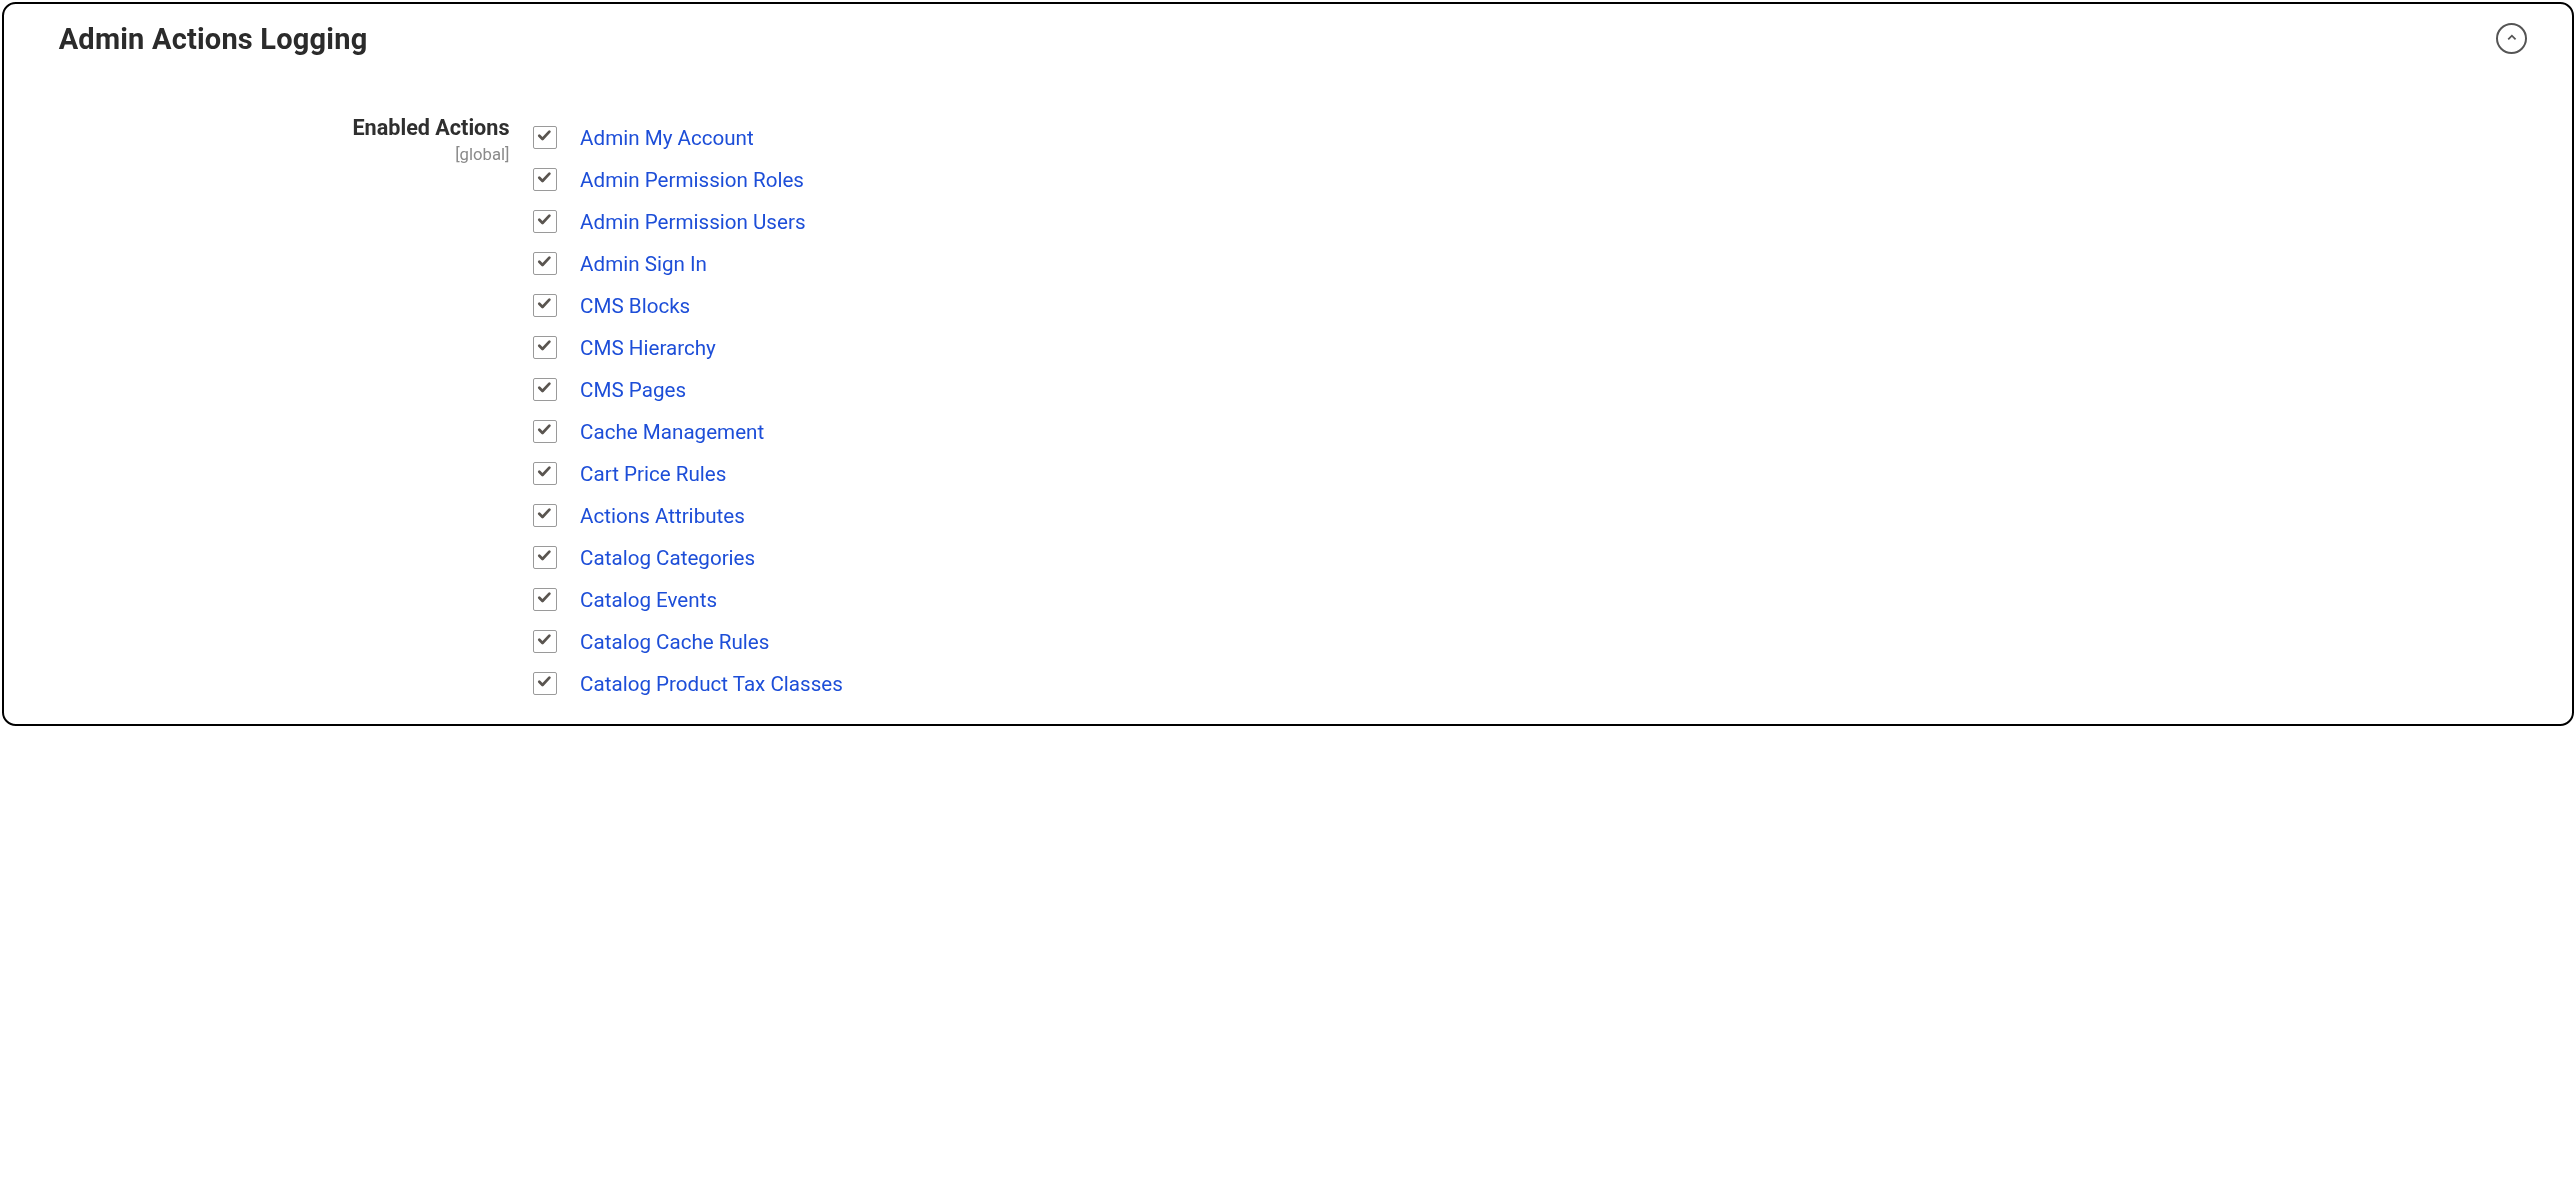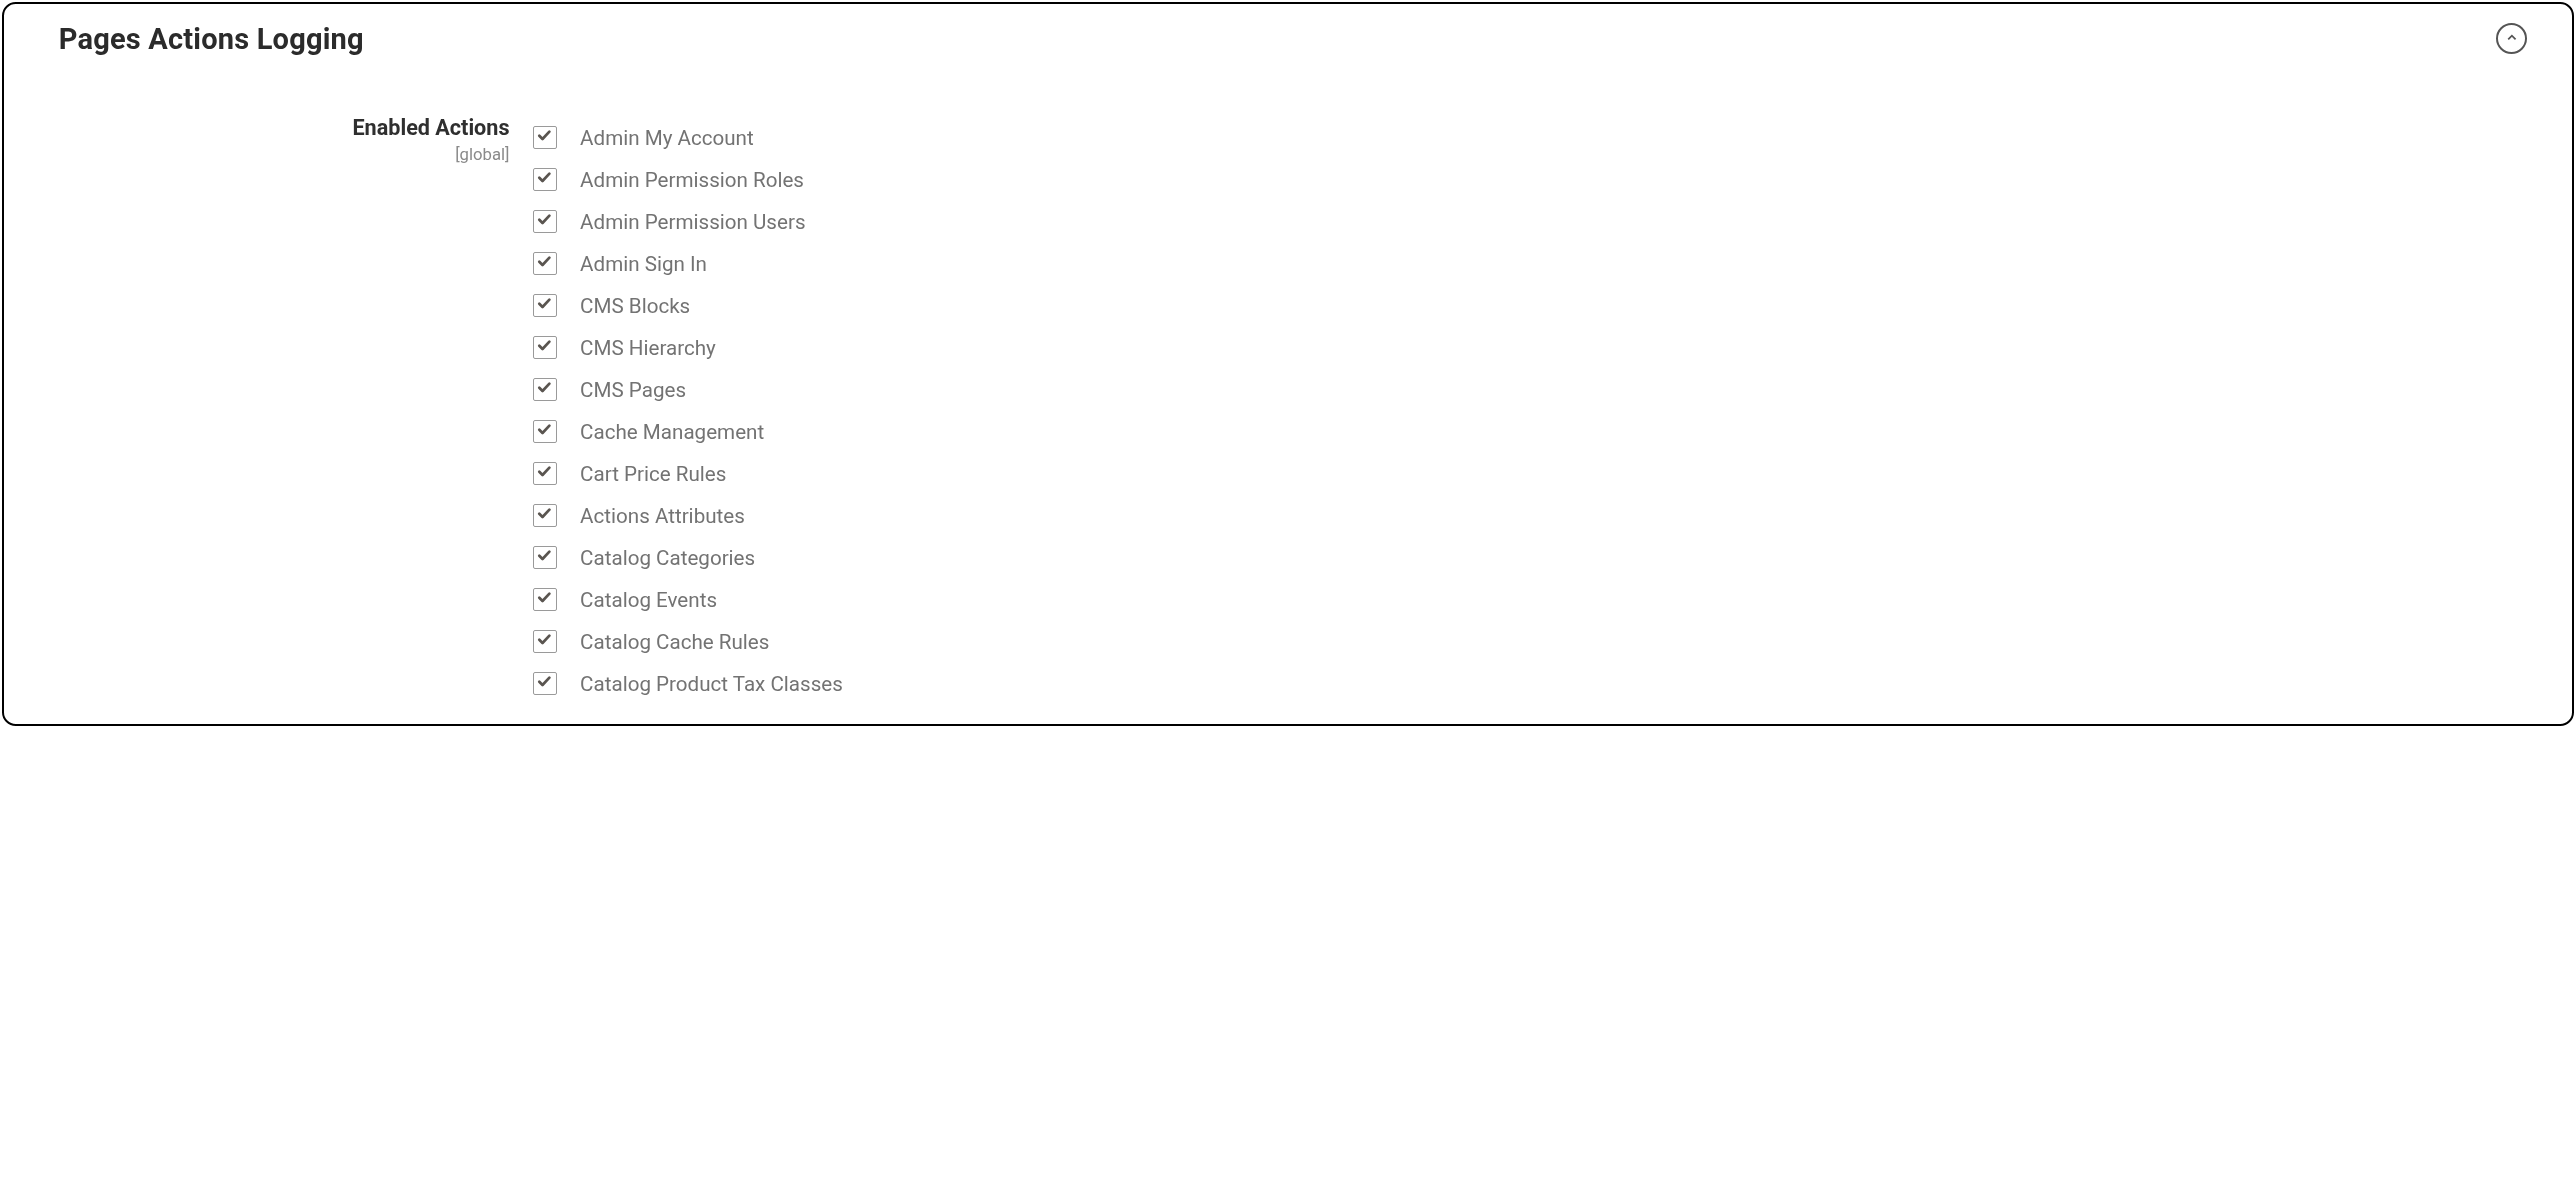--- a/index.html
+++ b/index.html
@@ -105,29 +105,29 @@
     width: 14.7px;
     height: 14.7px;
     stroke: #5a5550;
     stroke-width: 3;
     fill: none;
     stroke-linecap: round;
     stroke-linejoin: round;
   }
   .option-label {
     font-size: 20.6px;
-    color: #737373;
+    color: #1d4ed8;
   }
 </style>
 </head>
 <body>
 
 <div class="panel">
   <div class="panel-header">
-    <div class="panel-title">Pages Actions Logging</div>
+    <div class="panel-title">Admin Actions Logging</div>
     <div class="collapse-btn">
       <span>
         <svg viewBox="0 0 16 16">
             <polyline points="3,10 8,5 13,10"></polyline>
           </svg>
       </span>
     </div>
   </div>
 
   <div class="panel-body">

